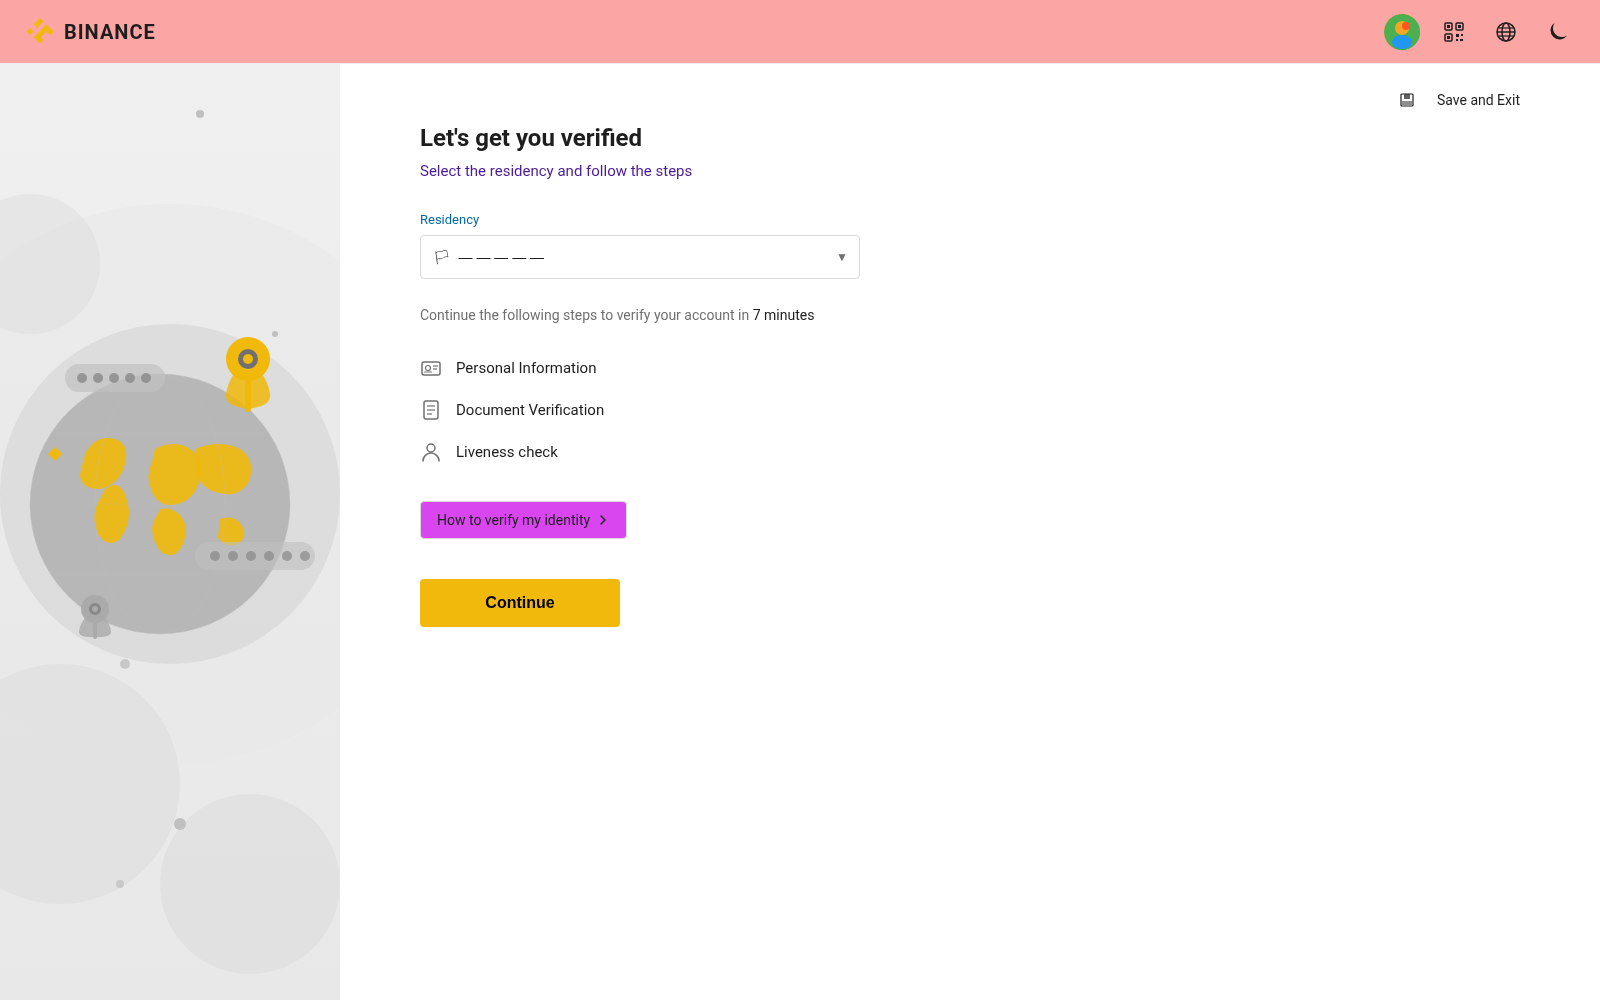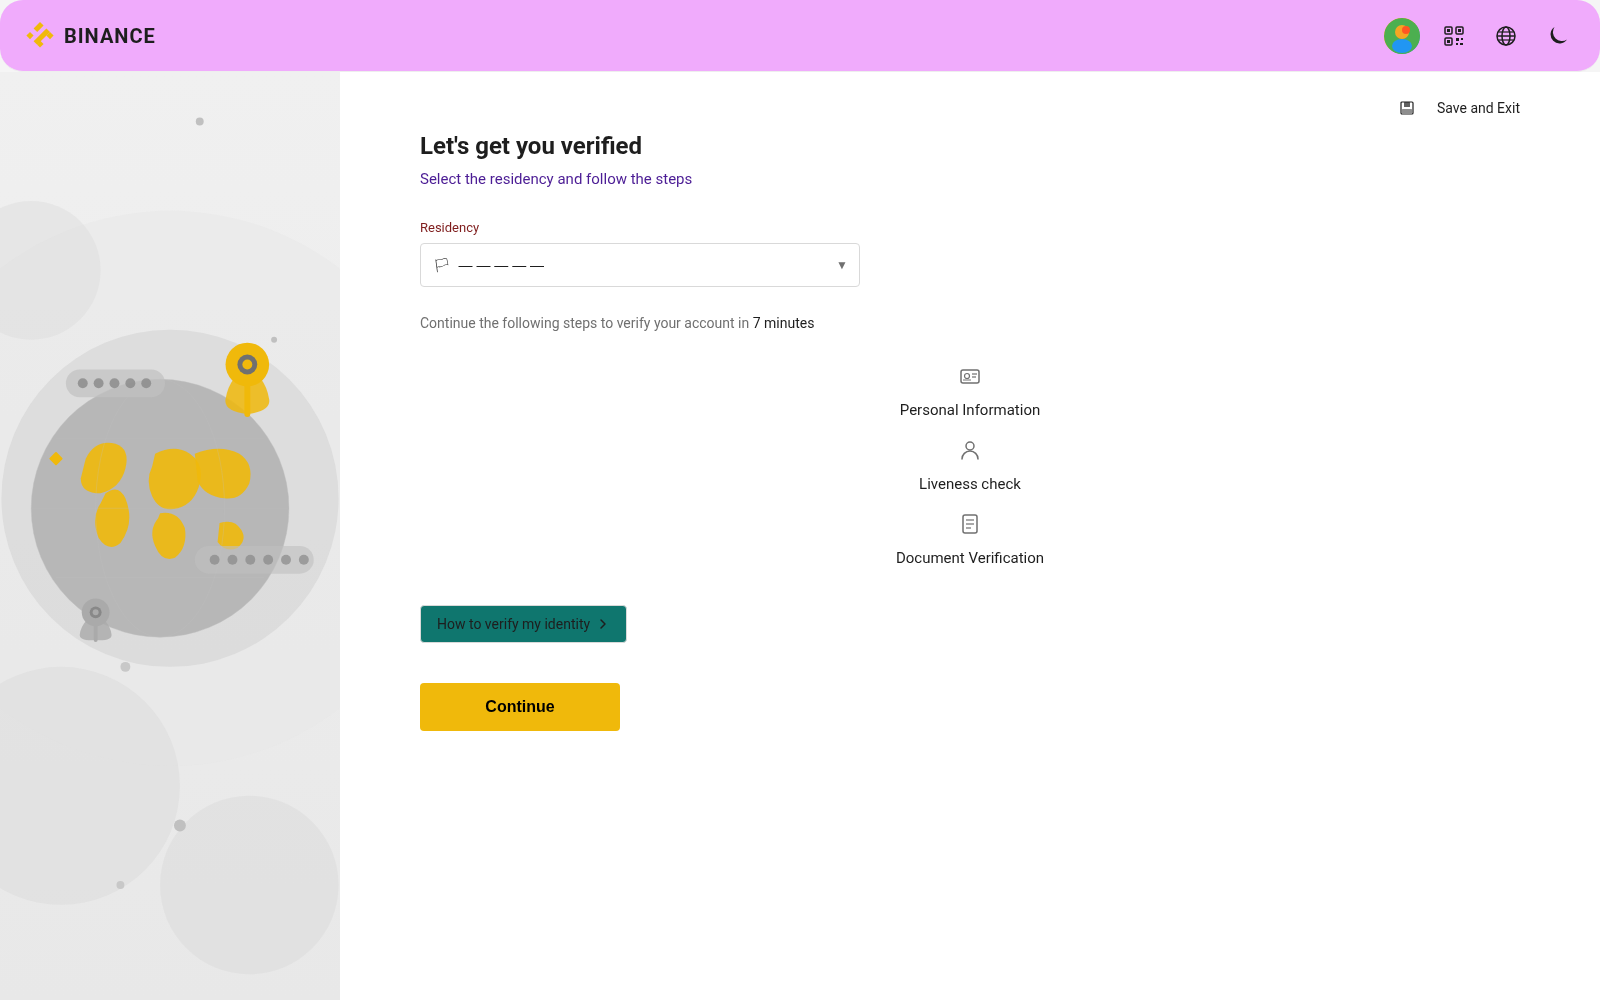--- a/index.html
+++ b/index.html
@@ -8,30 +8,29 @@
       background: #f5f5f5;
       width: 1600px;
       height: 1000px;
       overflow: hidden;
       display: flex;
       flex-direction: column;
     }
 
     
     .header {
-      background: #f0abfc;
-      height: 72px;
+      background: #fca5a5;
+      height: 64px;
       display: flex;
       align-items: center;
       justify-content: space-between;
       padding: 0 24px;
       border-bottom: 1px solid #eee;
       position: relative;
       z-index: 10;
-      border-radius: 23px;
     }
     .logo {
       display: flex;
       align-items: center;
       gap: 8px;
       cursor: pointer;
     }
     .logo-icon {
       width: 32px;
       height: 32px;
@@ -125,21 +124,21 @@
       margin-bottom: 10px;
     }
     .page-subtitle {
       font-size: 15px;
       color: #4c1d95;
       margin-bottom: 32px;
     }
 
     .residency-label {
       font-size: 13px;
-      color: #7f1d1d;
+      color: #0369a1;
       margin-bottom: 8px;
     }
     .residency-select-wrapper {
       position: relative;
       width: 440px;
       margin-bottom: 28px;
     }
     .residency-select {
       width: 100%;
       height: 44px;
@@ -177,21 +176,20 @@
       list-style: none;
       margin-bottom: 28px;
     }
     .step-item {
       display: flex;
       align-items: center;
       gap: 14px;
       padding: 10px 0;
       font-size: 15px;
       color: #1e1e1e;
-      flex-direction: column;
     }
     .step-icon {
       width: 22px;
       height: 22px;
       display: flex;
       align-items: center;
       justify-content: center;
       color: #707070;
       flex-shrink: 0;
     }
@@ -200,21 +198,21 @@
       display: inline-flex;
       align-items: center;
       gap: 6px;
       border: 1px solid #d9d9d9;
       border-radius: 4px;
       padding: 10px 16px;
       font-size: 14px;
       color: #1e1e1e;
       cursor: pointer;
       margin-bottom: 40px;
-      background: #0f766e;
+      background: #d946ef;
     }
 
     .continue-btn {
       width: 200px;
       height: 48px;
       background: #f0b90b;
       border: none;
       border-radius: 4px;
       font-size: 16px;
       font-weight: 600;
@@ -395,38 +393,38 @@
             <line x1="13" y1="12" x2="17" y2="12" stroke="#707070" stroke-width="1.2"></line>
             <line x1="4" y1="15" x2="12" y2="15" stroke="#707070" stroke-width="1"></line>
           </svg>
         </span>
         <span>Personal Information</span>
       </li>
 
       <li class="step-item">
         <span class="step-icon">
           <svg width="22" height="22" viewBox="0 0 22 22" fill="none">
-            <circle cx="11" cy="7" r="4" stroke="#707070" stroke-width="1.5" fill="none"></circle>
-            <path d="M3 20c0-4.4 3.6-8 8-8s8 3.6 8 8" stroke="#707070" stroke-width="1.5" fill="none" stroke-linecap="round"></path>
-          </svg>
-        </span>
-        <span>Liveness check</span>
-      </li>
-
-      <li class="step-item">
-        <span class="step-icon">
-          <svg width="22" height="22" viewBox="0 0 22 22" fill="none">
             <rect x="4" y="2" width="14" height="18" rx="2" stroke="#707070" stroke-width="1.5" fill="none"></rect>
             <line x1="7" y1="7" x2="15" y2="7" stroke="#707070" stroke-width="1.2"></line>
             <line x1="7" y1="11" x2="15" y2="11" stroke="#707070" stroke-width="1.2"></line>
             <line x1="7" y1="15" x2="12" y2="15" stroke="#707070" stroke-width="1.2"></line>
           </svg>
         </span>
         <span>Document Verification</span>
       </li>
+
+      <li class="step-item">
+        <span class="step-icon">
+          <svg width="22" height="22" viewBox="0 0 22 22" fill="none">
+            <circle cx="11" cy="7" r="4" stroke="#707070" stroke-width="1.5" fill="none"></circle>
+            <path d="M3 20c0-4.4 3.6-8 8-8s8 3.6 8 8" stroke="#707070" stroke-width="1.5" fill="none" stroke-linecap="round"></path>
+          </svg>
+        </span>
+        <span>Liveness check</span>
+      </li>
     </ul>
 
     
     <div class="verify-link">
       <span>How to verify my identity</span>
       <svg width="14" height="14" viewBox="0 0 14 14" fill="none">
         <path d="M5 3l4 4-4 4" stroke="#1e1e1e" stroke-width="1.5" stroke-linecap="round" stroke-linejoin="round"></path>
       </svg>
     </div>
 

